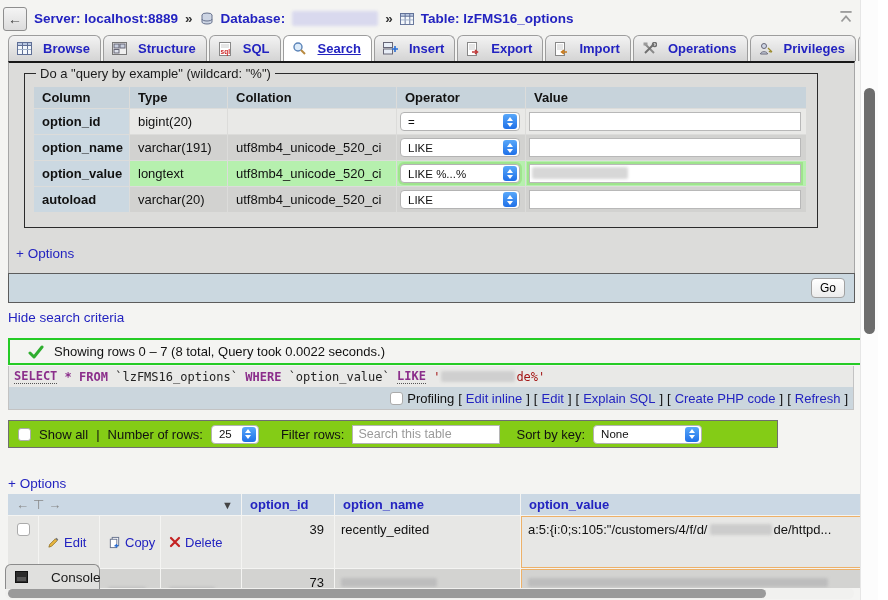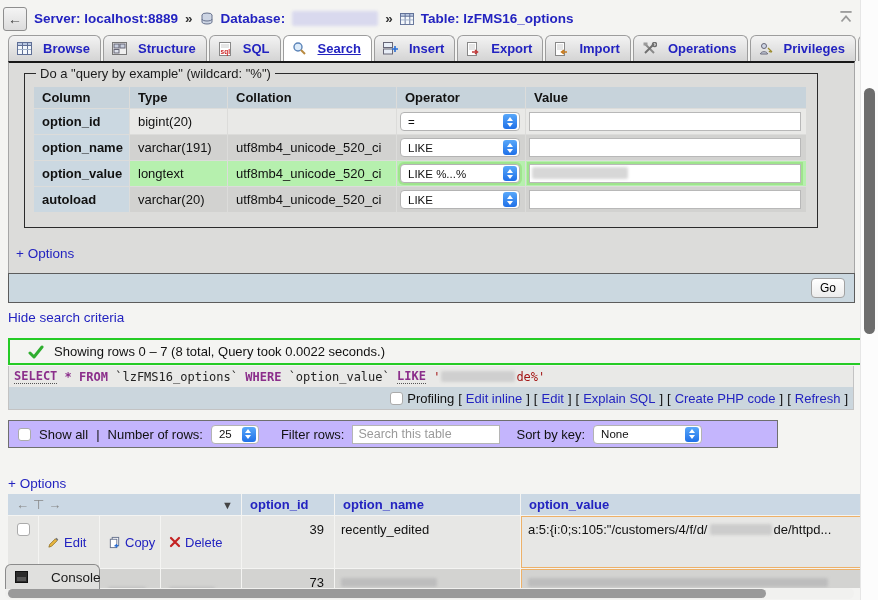--- a/index.html
+++ b/index.html
@@ -70,21 +70,21 @@
   .sqlid{color:#222;}
   .sqlstr{color:#a31515;}
   .sql-redact{width:74px;height:11px;background:#cfcfcf;margin:0 1px;vertical-align:-1px;}
   .profiling{position:absolute;left:8px;top:387px;width:846px;height:23px;background:#cbd6dd;
              border:1px solid #c3c3c3;border-top:none;box-sizing:border-box;display:flex;align-items:center;
              justify-content:flex-end;gap:4px;font-size:13px;color:#111;padding-right:5px;}
   .cb{width:13px;height:13px;background:#fff;border:1px solid #ababab;border-radius:3px;box-sizing:border-box;
       display:inline-block;flex:none;cursor:pointer;}
 
   
-  .controlsbar{position:absolute;left:8px;top:420px;width:770px;height:28px;background:#c4b5fd;
+  .controlsbar{position:absolute;left:8px;top:420px;width:770px;height:28px;background:#84cc16;
                border:1px solid #6f6f6f;box-sizing:border-box;display:flex;align-items:center;gap:8px;
                padding:0 9px;font-size:13px;color:#111;}
   .sel-rows{width:48px;}
   .sel-sort{width:109px;}
   .filter-input{width:148px;height:19px;border:1px solid #b5b5b5;background:#fff;font-size:12.5px;
                 padding:0 5px;box-sizing:border-box;font-family:"Liberation Sans",sans-serif;}
   .filter-input::placeholder{color:#9a9a9a;}
 
   .options2{position:absolute;left:8px;top:476px;font-size:13.5px;}
 

